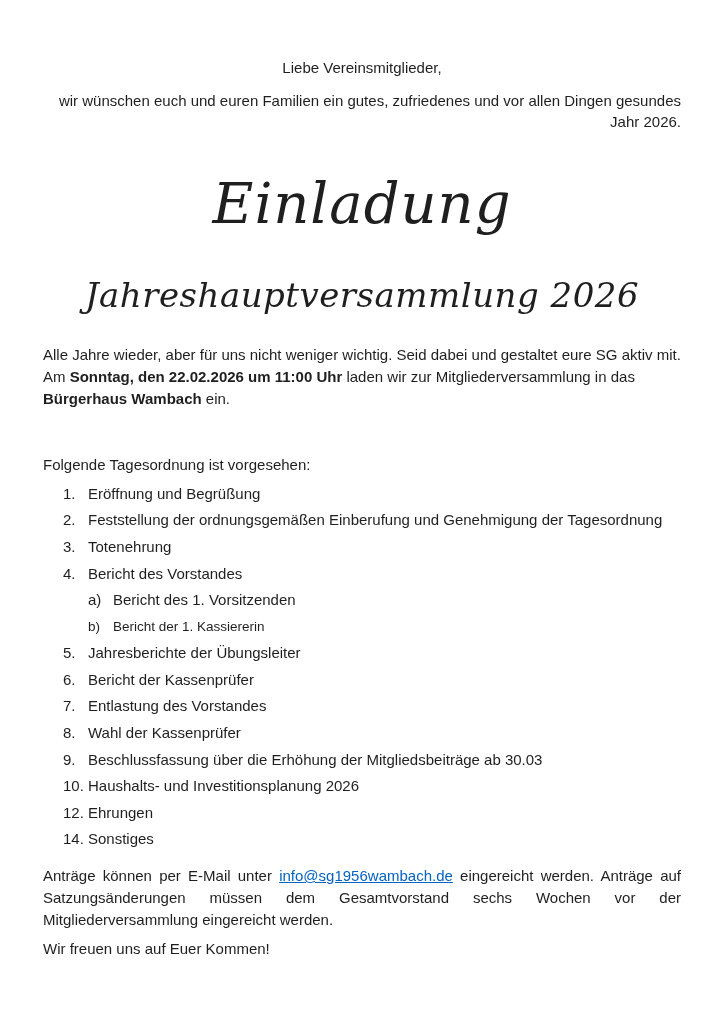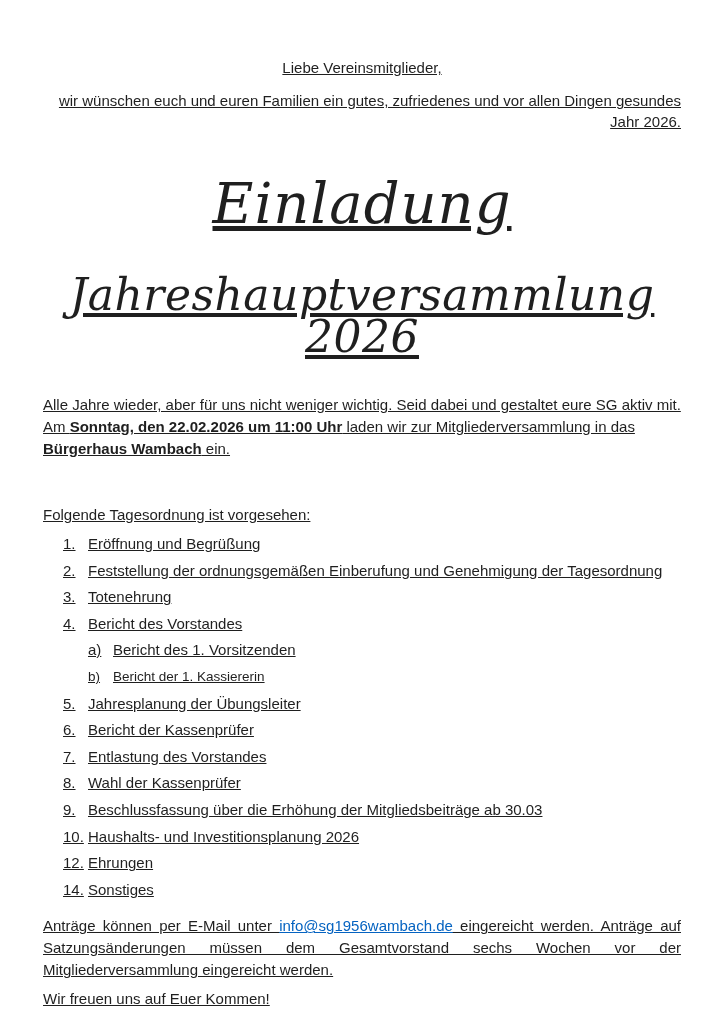--- a/index.html
+++ b/index.html
@@ -9,40 +9,39 @@
     height: 1024px;
     margin: 0 auto;
     background: #ffffff;
     box-sizing: border-box;
     padding: 57px 43px 0 43px;
     font-family: "Liberation Sans", sans-serif;
     font-size: 15px;
     line-height: 21px;
     color: #1f1f1f;
     overflow: hidden;
-    text-decoration: underline;
   }
   p { margin: 0; }
   .salutation { text-align: center; margin-bottom: 12px; }
   .greeting { text-align: right; }
   .title {
     font-family: "DejaVu Serif", "Liberation Serif", serif;
     font-style: italic;
     font-weight: 500;
     font-size: 56px;
     line-height: 64px;
     text-align: center;
     letter-spacing: 1px;
     margin-top: 40px;
   }
   .subtitle {
     font-family: "DejaVu Serif", "Liberation Serif", serif;
     font-style: italic;
     font-weight: 500;
-    font-size: 44px;
+    font-size: 34px;
     line-height: 42px;
     text-align: center;
     letter-spacing: 0.5px;
     margin-top: 8px;
   }
   .intro { line-height: 22px; }
   .intro b { font-weight: bold; }
   .agenda-heading { margin-top: 44px; }
   .agenda { margin-top: 6px; }
   .agenda-row {
@@ -104,21 +103,21 @@
     <div class="agenda-row sub">
         <span class="num">a)</span>
         <span class="txt">Bericht des 1. Vorsitzenden</span>
       </div>
     <div class="agenda-row sub small">
         <span class="num">b)</span>
         <span class="txt">Bericht der 1. Kassiererin</span>
       </div>
     <div class="agenda-row">
         <span class="num">5.</span>
-        <span class="txt">Jahresplanung der Übungsleiter</span>
+        <span class="txt">Jahresberichte der Übungsleiter</span>
       </div>
     <div class="agenda-row">
         <span class="num">6.</span>
         <span class="txt">Bericht der Kassenprüfer</span>
       </div>
     <div class="agenda-row">
         <span class="num">7.</span>
         <span class="txt">Entlastung des Vorstandes</span>
       </div>
     <div class="agenda-row">

